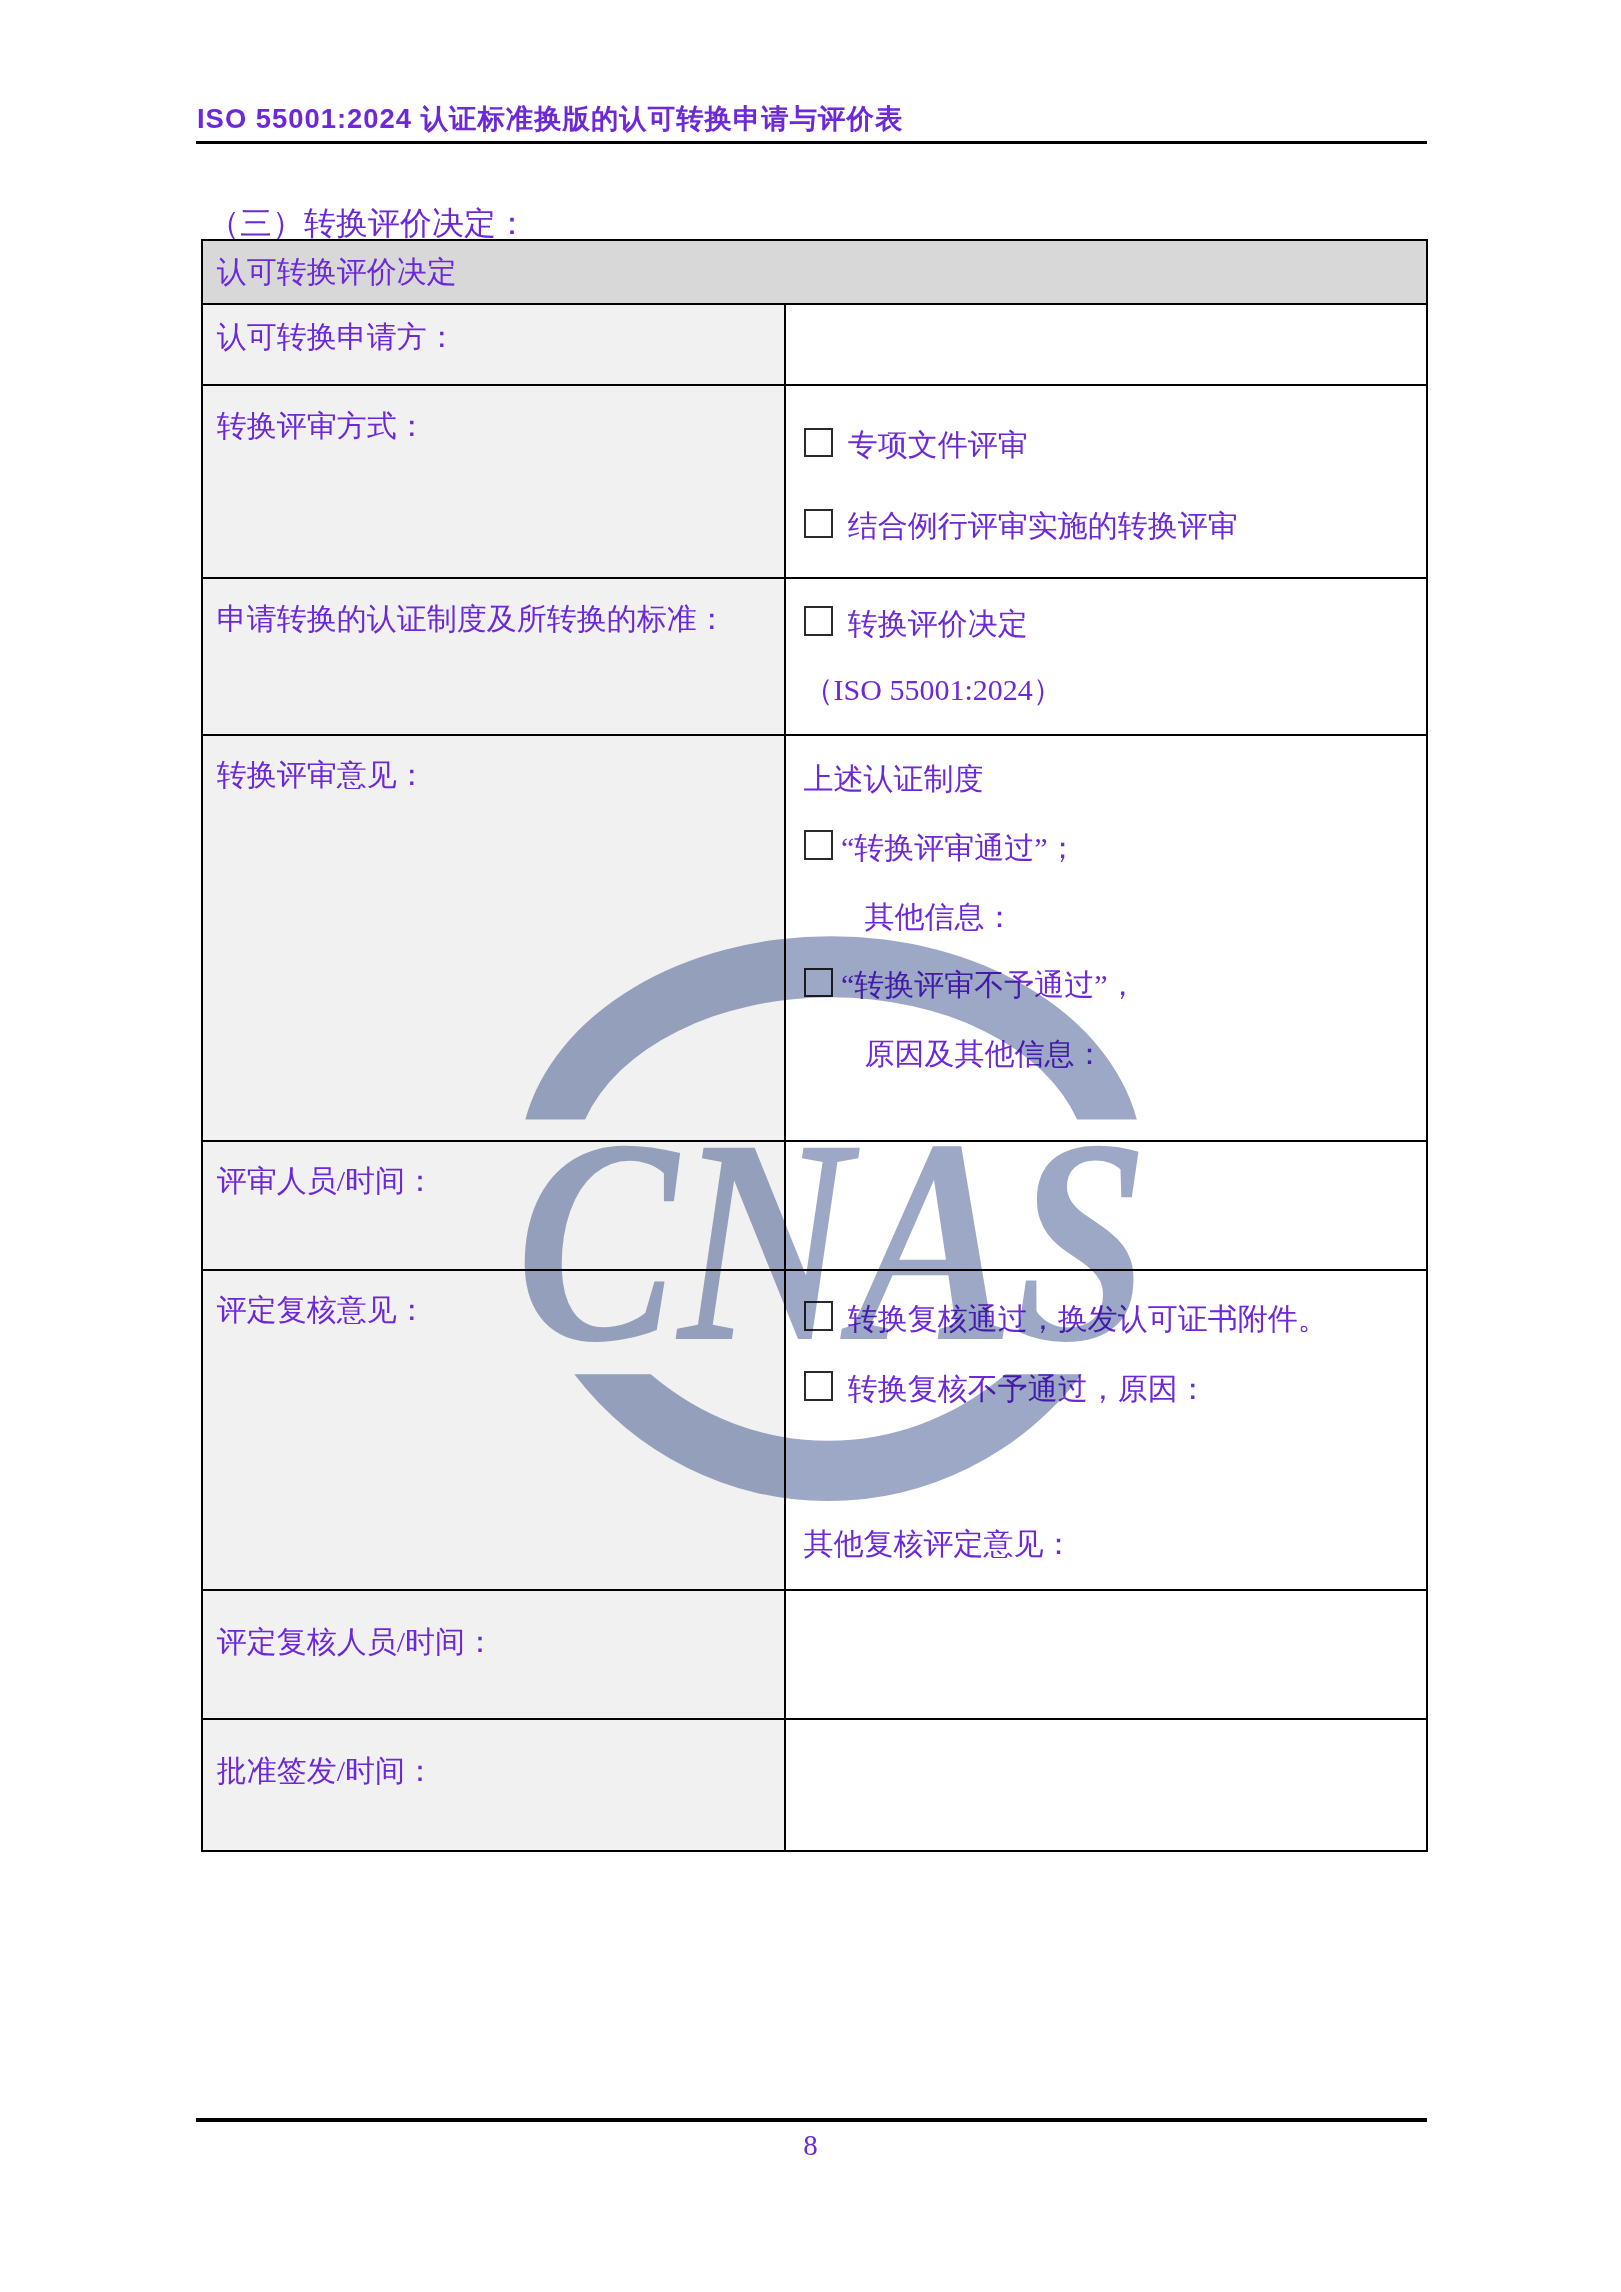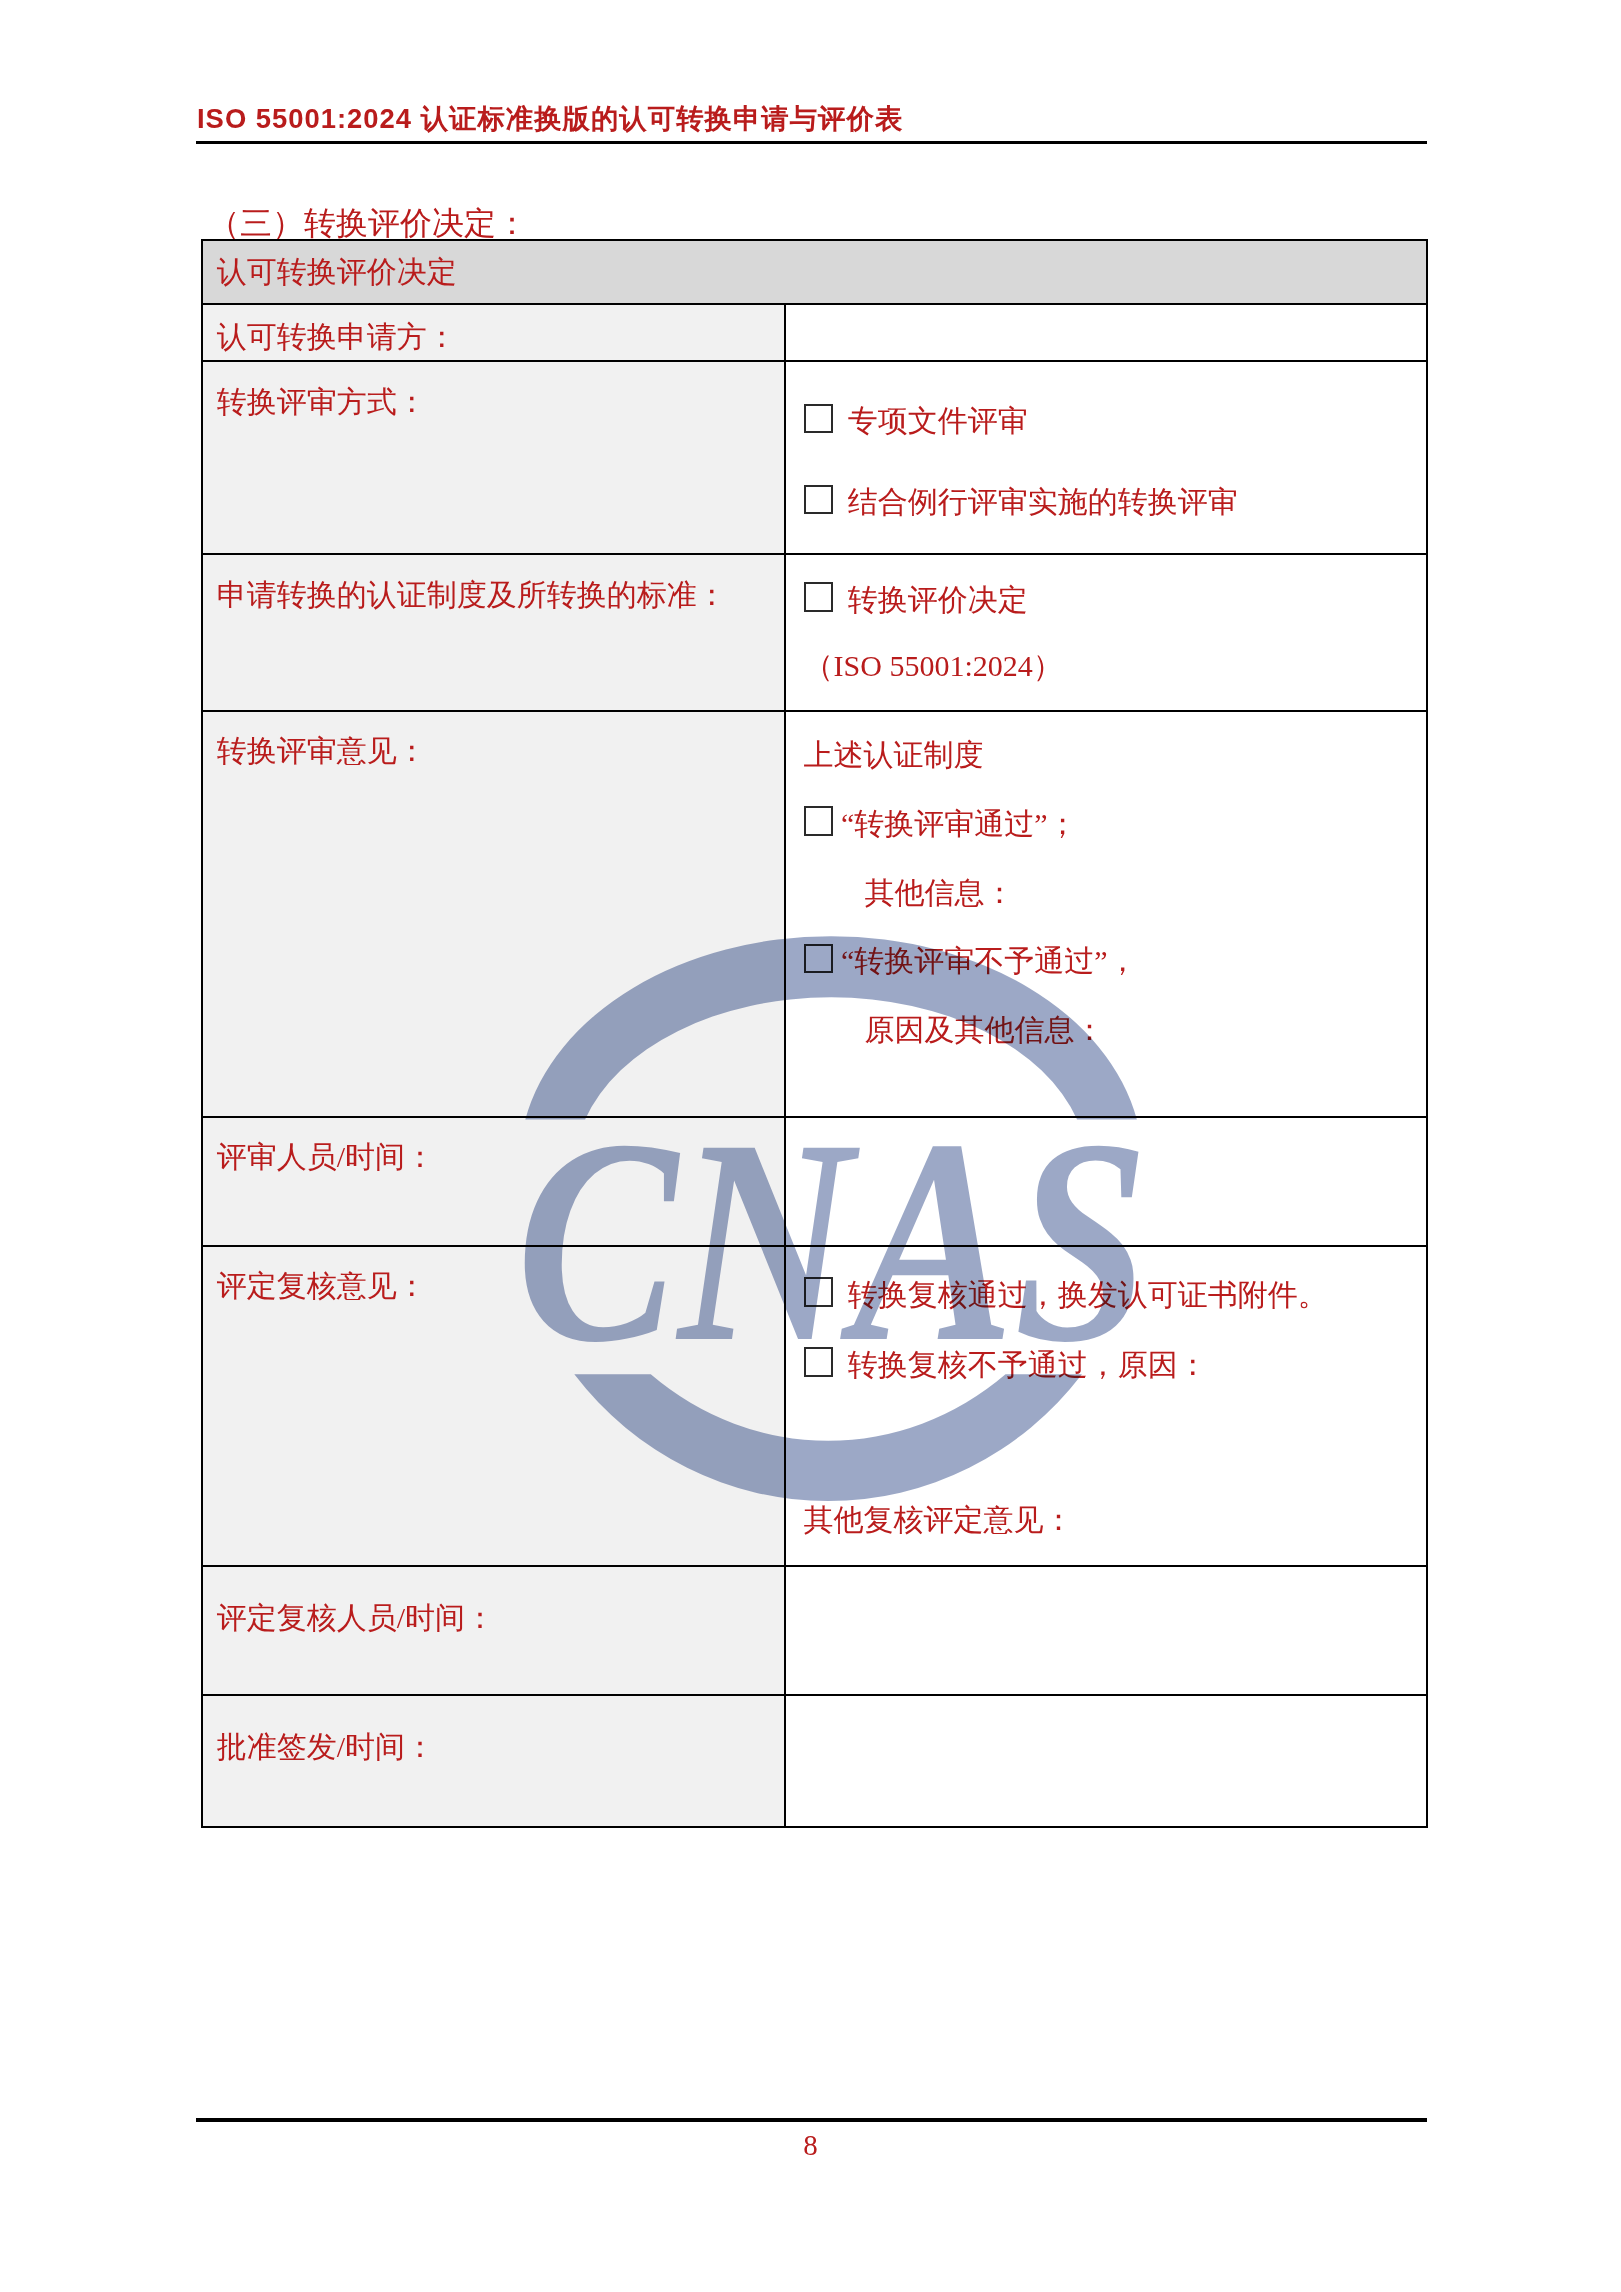--- a/index.html
+++ b/index.html
@@ -2,21 +2,21 @@
 <html><head>
 <meta charset="utf-8">
 <style>
   html,body{margin:0;padding:0;background:#888;}
   .page{
     position:relative;
     width:1621px;height:2293px;
     margin:0 auto;
     background:#ffffff;
     font-family:"Liberation Serif","DejaVu Serif",serif;
-    color:#b91c1c;
+    color:#6d28d9;
     overflow:hidden;
   }
   
   .doc-header-title{
     position:absolute;left:197px;top:101px;
     font-family:"Liberation Sans","DejaVu Sans",sans-serif;
     font-weight:bold;font-size:27.4px;letter-spacing:1px;white-space:nowrap;
   }
   .doc-header-rule{
     position:absolute;left:196px;top:141px;width:1231px;height:2.9px;background:#000;
@@ -93,21 +93,21 @@
     <colgroup>
         <col style="width:583px">
         <col style="width:642px">
       </colgroup>
 
     <tbody>
         <tr class="r1">
       <th colspan="2">认可转换评价决定</th>
     </tr>
 
-    <tr class="r2" style="height:57px">
+    <tr class="r2" style="height:81px">
       <td class="lbl">认可转换申请方：</td>
       <td class="val"></td>
     </tr>
 
     <tr class="r3" style="height:125px">
       <td class="lbl">转换评审方式：</td>
       <td class="val">
         <div class="line">
           <span class="cbx"></span><span>专项文件评审</span>
         </div>

